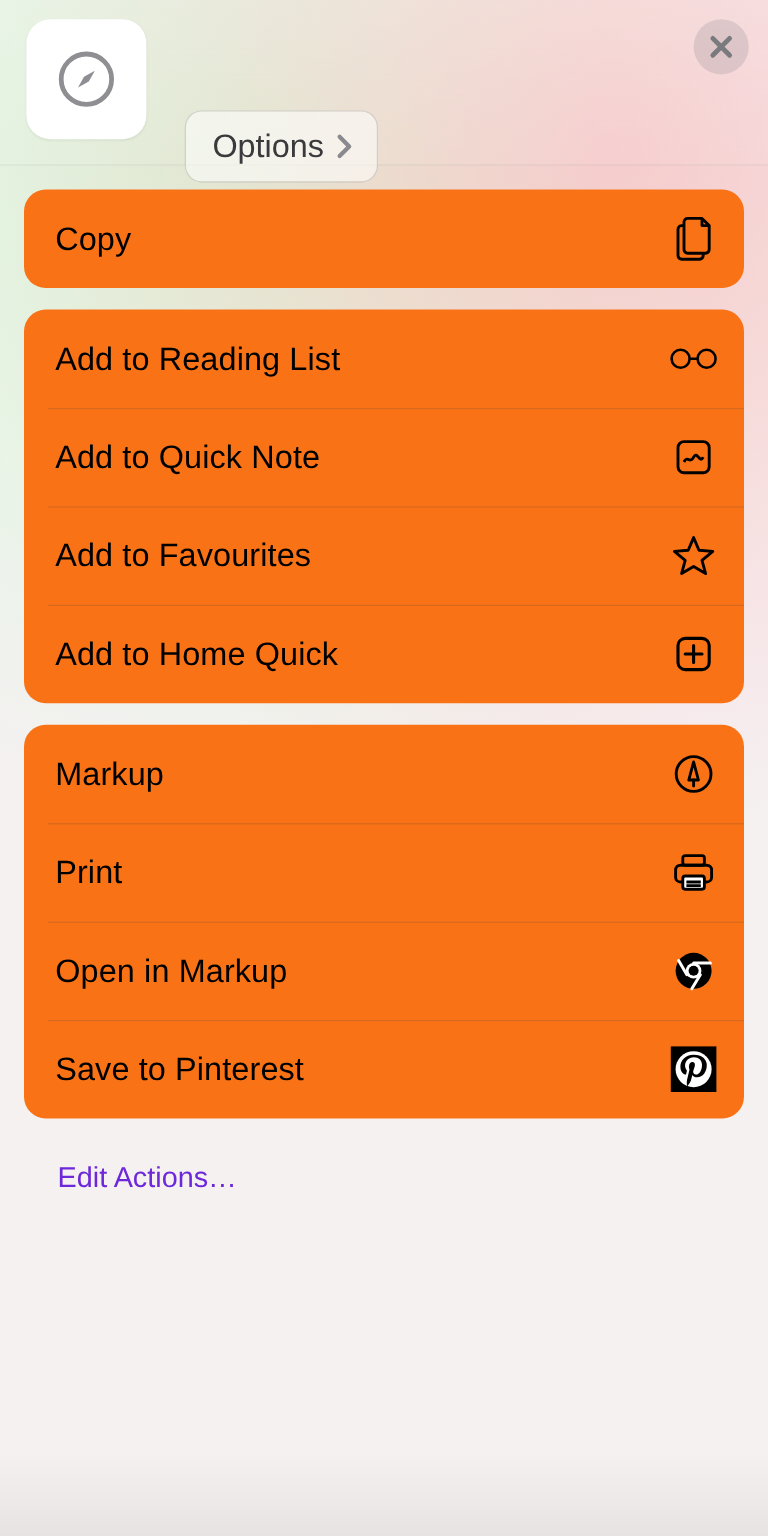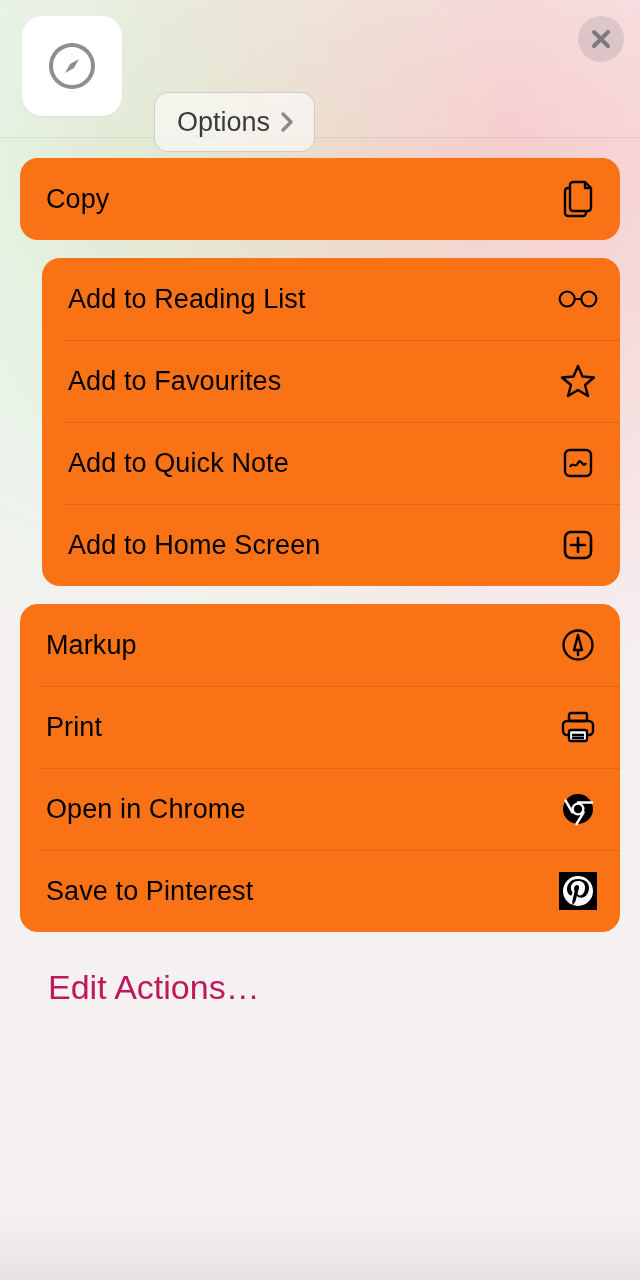--- a/index.html
+++ b/index.html
@@ -91,22 +91,22 @@
   .row-icon { width: 40px; display:flex; justify-content:center; }
 
   .highlight-box {
     position: absolute;
     border: 5px solid #ec5a1f;
     border-radius: 4px;
     pointer-events: none;
   }
 
   .edit-actions {
-    font-size: 34px;
-    color: #be185d;
+    font-size: 24px;
+    color: #6d28d9;
     padding: 18px 0 0 28px;
     cursor: pointer;
   }
 
   svg { display: block; }
 
   .fade-bottom {
     position: absolute;
     left:0; right:0; bottom:0;
     height: 70px;
@@ -153,55 +153,55 @@
       <span class="row-icon">
         <svg width="34" height="38" viewBox="0 0 34 38" stroke="#000" stroke-width="2.4" fill="none" stroke-linejoin="round">
           <path d="M12 2 H24 L30 8 V28 A3 3 0 0 1 27 31 H12 A3 3 0 0 1 9 28 V5 A3 3 0 0 1 12 2 Z"></path>
           <path d="M24 2 V8 H30"></path>
           <path d="M9 8 H7 A3 3 0 0 0 4 11 V33 A3 3 0 0 0 7 36 H22 A3 3 0 0 0 25 33 V31"></path>
         </svg>
       </span>
     </div>
   </div>
 
-  <div class="group" style="position:relative;margin-left:22px;">
+  <div class="group" style="position:relative;">
     <div class="row">
       <span class="row-label">Add to Reading List</span>
       <span class="row-icon">
         <svg width="48" height="22" viewBox="0 0 48 22" stroke="#000" stroke-width="2.6" fill="none">
           <circle cx="11" cy="11" r="9"></circle>
           <circle cx="37" cy="11" r="9"></circle>
           <path d="M20 11 H28"></path>
         </svg>
       </span>
     </div>
 
 
     <div class="row">
-      <span class="row-label">Add to Favourites</span>
-      <span class="row-icon">
-        <svg width="36" height="36" viewBox="0 0 36 36" stroke="#000" stroke-width="2.4" fill="none" stroke-linejoin="round">
-          <path d="M18 3 L22.5 13.5 L34 14.5 L25 22 L28 33 L18 27 L8 33 L11 22 L2 14.5 L13.5 13.5 Z"></path>
-        </svg>
-      </span>
-    </div>
-
-    <div class="row">
       <span class="row-label">Add to Quick Note</span>
       <span class="row-icon">
         <svg width="32" height="32" viewBox="0 0 32 32" stroke="#000" stroke-width="2.4" fill="none" stroke-linejoin="round">
           <rect x="3" y="3" width="26" height="26" rx="5"></rect>
           <path d="M8 20 C11 14 13 22 16 16 C19 10 21 22 24 16"></path>
         </svg>
       </span>
     </div>
 
-
-    <div class="row">
-      <span class="row-label">Add to Home Screen</span>
+    <div class="row">
+      <span class="row-label">Add to Favourites</span>
+      <span class="row-icon">
+        <svg width="36" height="36" viewBox="0 0 36 36" stroke="#000" stroke-width="2.4" fill="none" stroke-linejoin="round">
+          <path d="M18 3 L22.5 13.5 L34 14.5 L25 22 L28 33 L18 27 L8 33 L11 22 L2 14.5 L13.5 13.5 Z"></path>
+        </svg>
+      </span>
+    </div>
+
+
+    <div class="row">
+      <span class="row-label">Add to Home Quick</span>
       <span class="row-icon">
         <svg width="32" height="32" viewBox="0 0 32 32" stroke="#000" stroke-width="2.6" fill="none" stroke-linejoin="round" stroke-linecap="round">
           <rect x="3" y="3" width="26" height="26" rx="6"></rect>
           <path d="M16 9 V23 M9 16 H23"></path>
         </svg>
       </span>
     </div>
 
     <div class="highlight-box" style="left:12px; top:422px; width:270px; height:60px;"></div>
   </div>
@@ -224,21 +224,21 @@
         <svg width="36" height="34" viewBox="0 0 36 34" stroke="#000" stroke-width="2.4" fill="none" stroke-linejoin="round">
           <rect x="9" y="3" width="18" height="8" rx="2"></rect>
           <rect x="3" y="11" width="30" height="14" rx="4"></rect>
           <rect x="9" y="20" width="18" height="11" rx="2" fill="#fff"></rect>
           <path d="M12 25 H24 M12 28 H24"></path>
         </svg>
       </span>
     </div>
 
     <div class="row">
-      <span class="row-label">Open in Chrome</span>
+      <span class="row-label">Open in Markup</span>
       <span class="row-icon">
         <svg width="34" height="34" viewBox="0 0 34 34">
           <circle cx="17" cy="17" r="15" fill="#000"></circle>
           <circle cx="17" cy="17" r="6.5" fill="#fff"></circle>
           <circle cx="17" cy="17" r="4.2" fill="#000"></circle>
           <path d="M17 10.5 H31" stroke="#fff" stroke-width="2.5" stroke-linecap="round"></path>
           <path d="M11.4 20.3 L4.5 8.5" stroke="#fff" stroke-width="2.5" stroke-linecap="round"></path>
           <path d="M22.6 20.3 L15.5 32" stroke="#fff" stroke-width="2.5" stroke-linecap="round"></path>
         </svg>
       </span>

